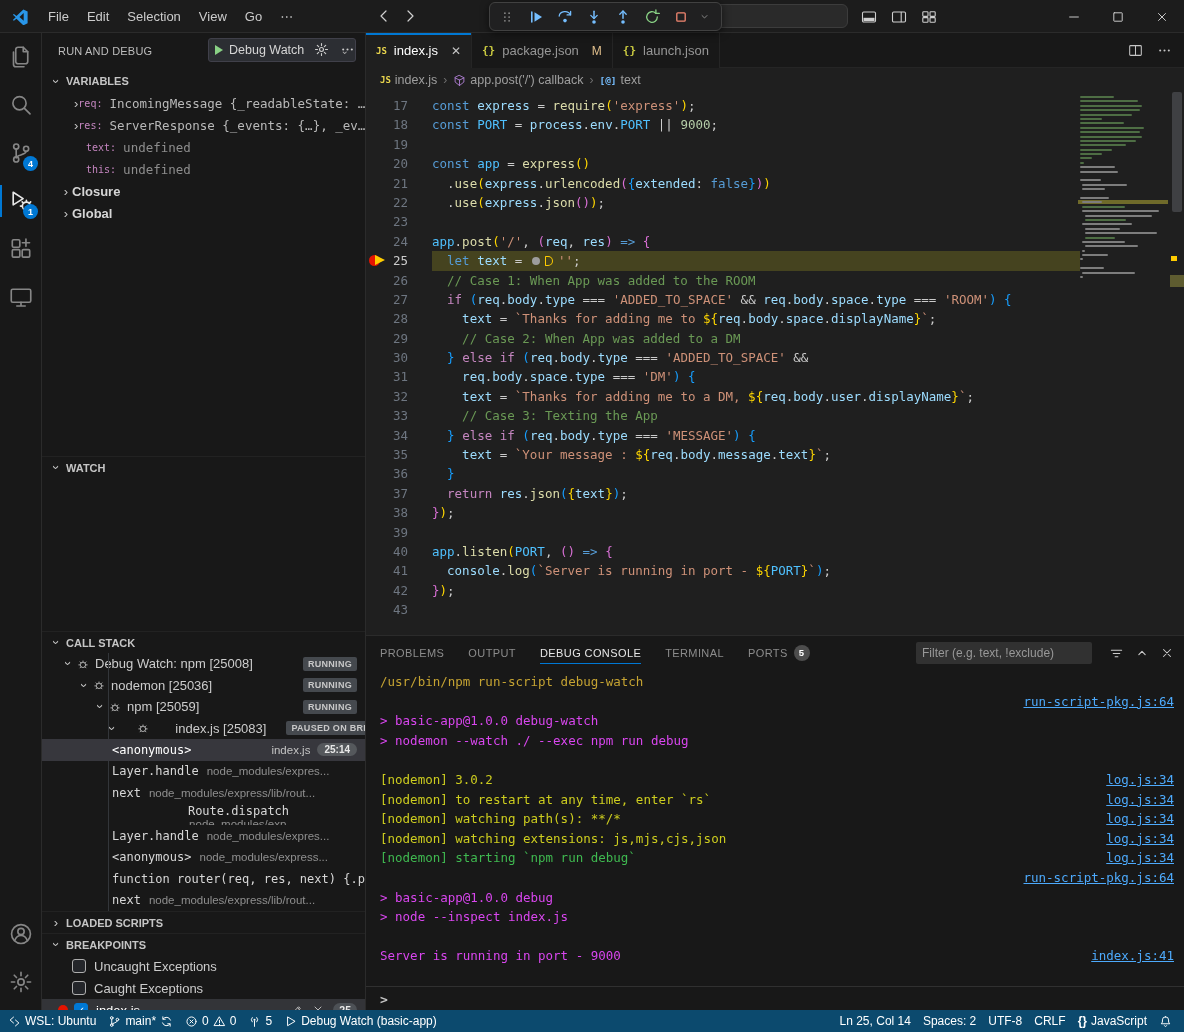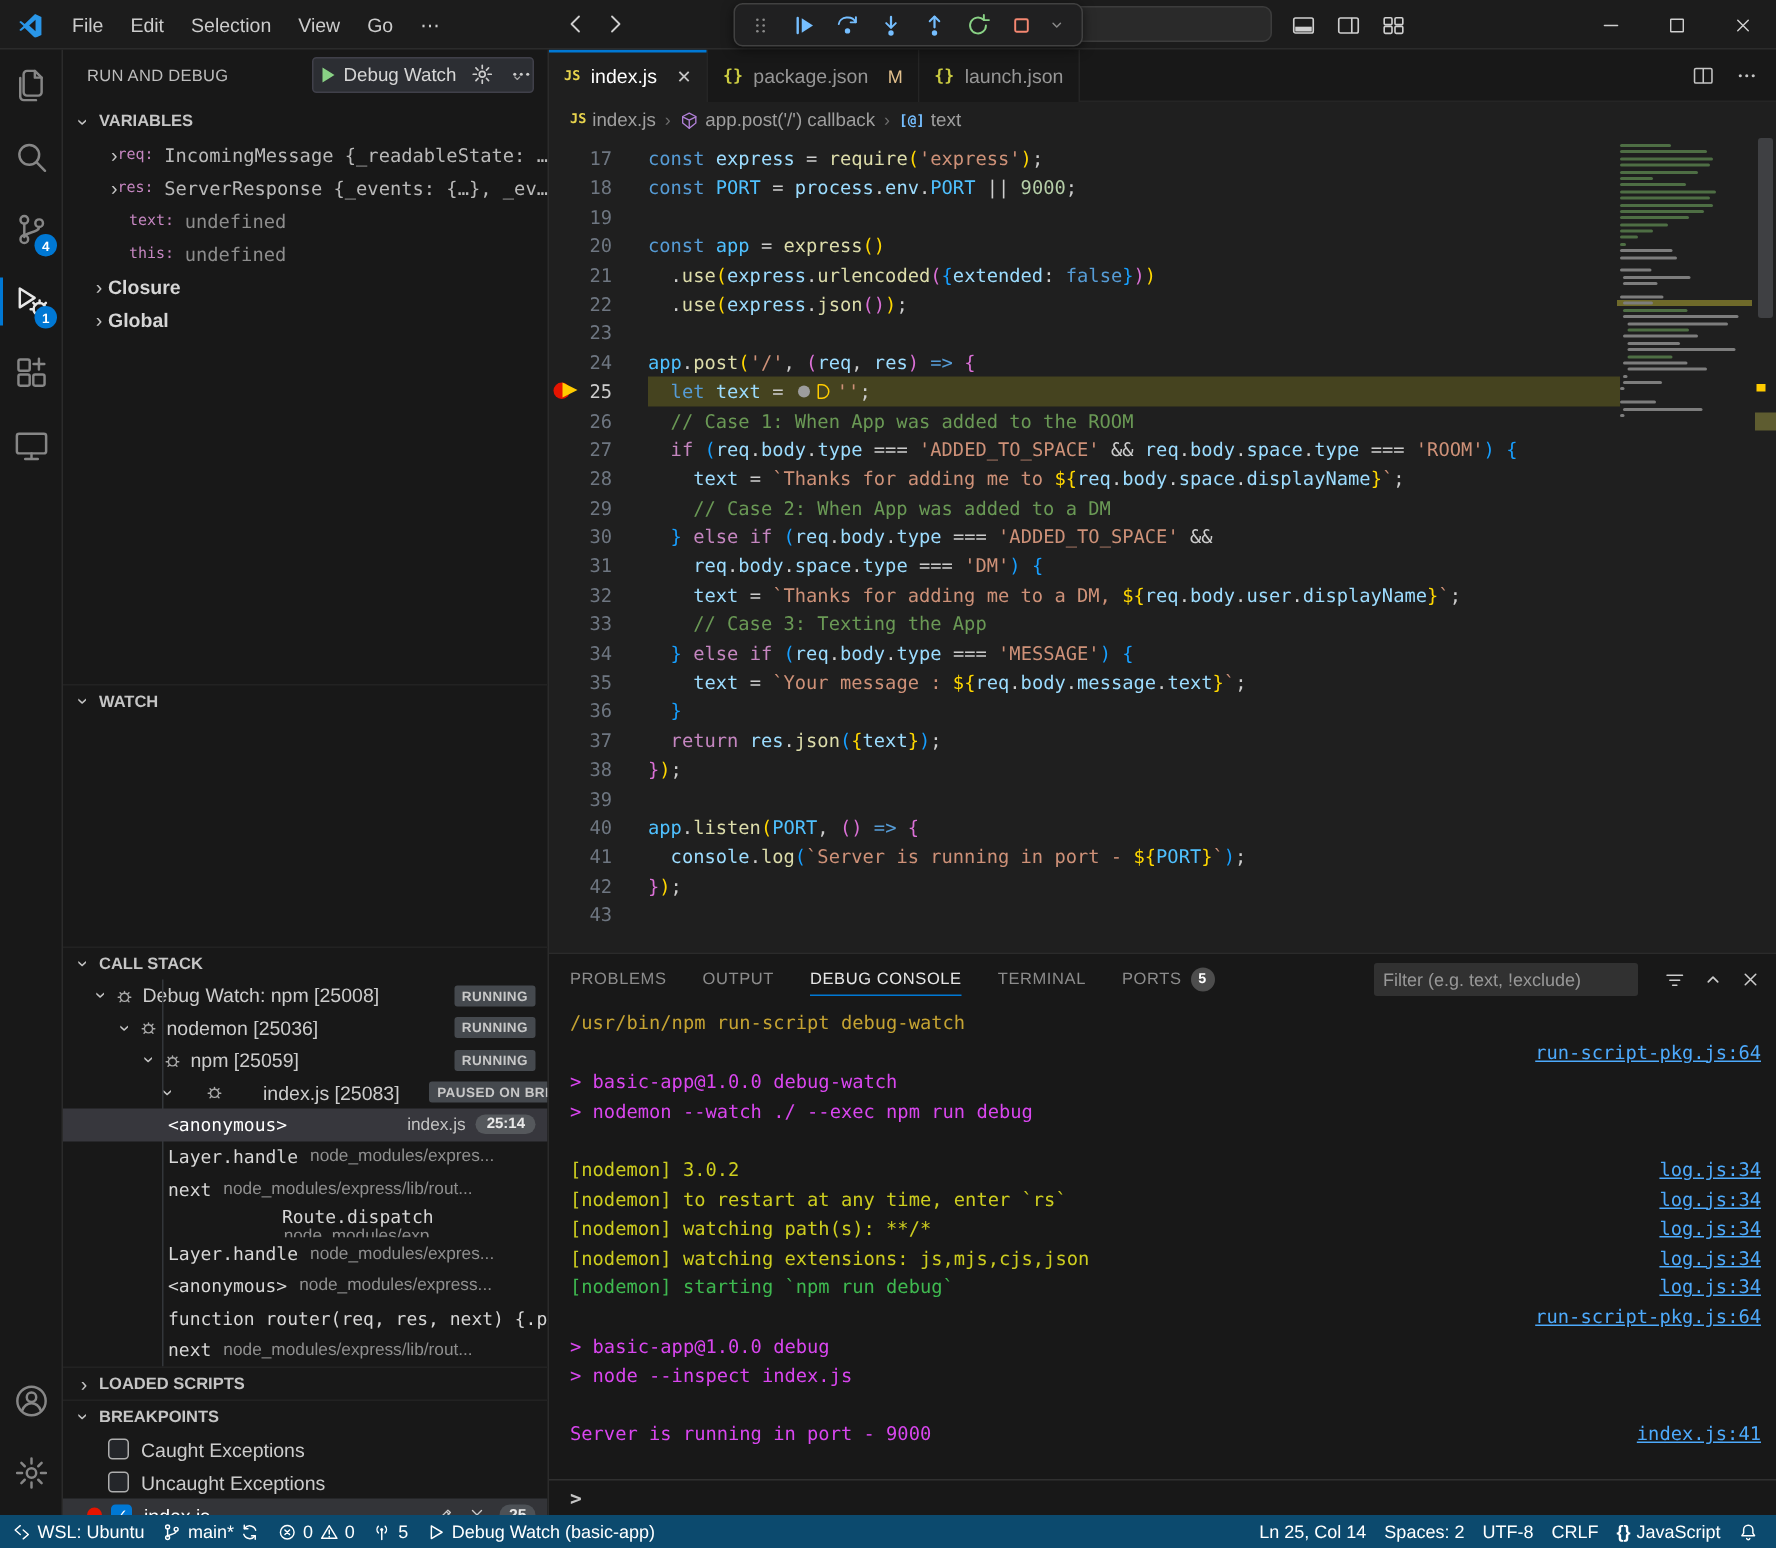--- a/index.html
+++ b/index.html
@@ -539,25 +539,25 @@
     </div>
   </div>
   <div class="section" id="sec-breakpoints" style="top:900px;height:77px;">
     <div class="section-header">
       <span class="tw open">›</span>
         <span>BREAKPOINTS</span>
     </div>
     <div id="breakpoints-rows">
         <div class="srow" style="padding-left: 30px;">
           <span class="cb"></span>
-          <span>Caught Exceptions</span>
+          <span>Uncaught Exceptions</span>
         </div>
         <div class="srow" style="padding-left: 30px;">
           <span class="cb"></span>
-          <span>Uncaught Exceptions</span>
+          <span>Caught Exceptions</span>
         </div>
         <div class="srow bp-row-active">
           <span class="bp-dot-red"></span>
           <span class="cb checked">✓</span>
           <span style="color: rgb(255, 255, 255);">index.js</span>
           <span class="bp-actions">
             <span class="icon">
               <span class="icon">
                 <svg width="13" height="13" viewBox="0 0 16 16" fill="none" stroke="currentColor" stroke-width="1.1" stroke-linecap="round" stroke-linejoin="round">
                   <path d="M3 13l.8-2.8 6.8-6.8 2 2-6.8 6.8z"></path>

